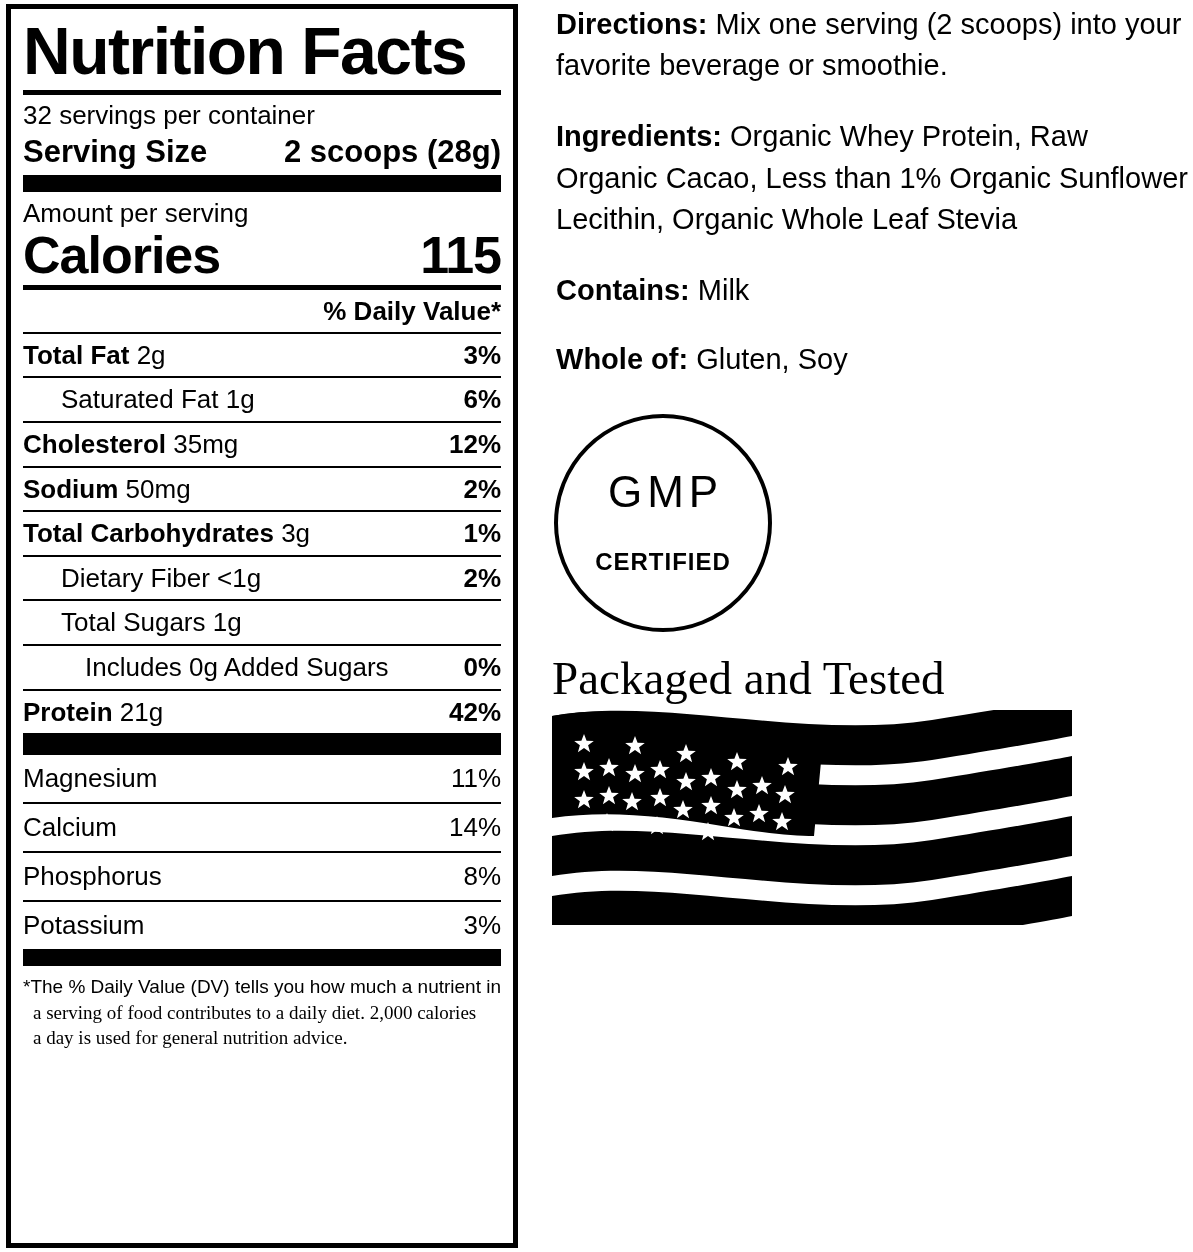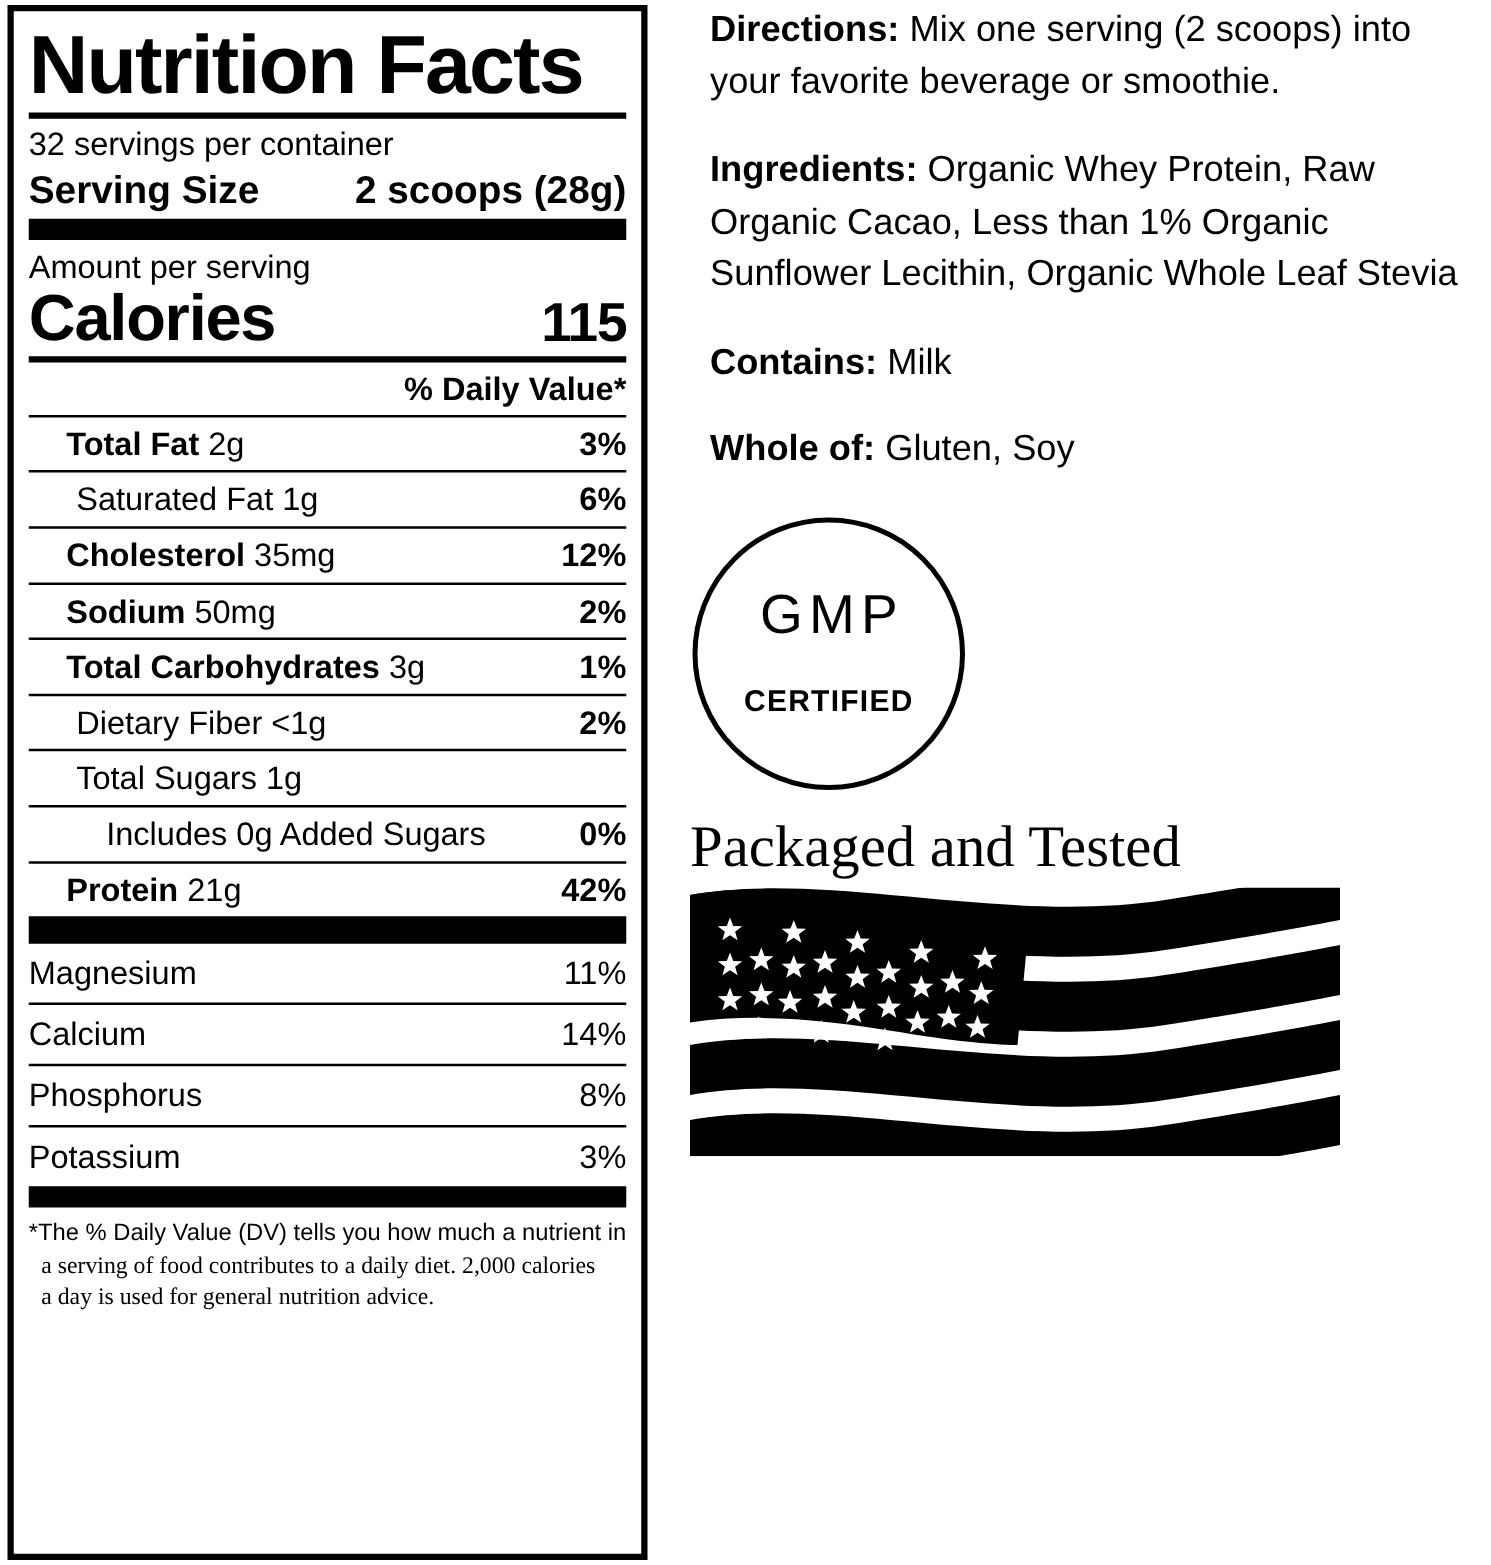--- a/index.html
+++ b/index.html
@@ -66,21 +66,21 @@
     align-items: flex-end;
     padding-bottom: 4px;
   }
   .calories-label {
     font-size: 52px;
     font-weight: bold;
     letter-spacing: -1px;
     line-height: 1;
   }
   .calories-value {
-    font-size: 44px;
+    font-size: 52px;
     font-weight: bold;
     letter-spacing: -1px;
     line-height: 1;
   }
   .dv-head {
     text-align: right;
     font-size: 26px;
     font-weight: bold;
     padding: 6px 0 5px 0;
   }
@@ -91,21 +91,21 @@
     font-size: 26px;
     padding: 7px 0 7px 0;
     border-top: 2px solid #000;
     line-height: 1.1;
   }
   .nf-row.first { border-top: 2px solid #000; }
   .nf-row .label { flex: 1 1 auto; }
   .nf-row .dv { font-weight: bold; white-space: nowrap; padding-left: 10px; }
   .ind1 { padding-left: 38px; }
   .ind2 { padding-left: 62px; }
-  .b { font-weight: bold; margin-left: 30px; }
+  .b { font-weight: bold; }
 
   .vit-row {
     display: flex;
     justify-content: space-between;
     align-items: baseline;
     font-size: 26px;
     padding: 8px 0 8px 0;
     border-top: 2px solid #000;
   }
   .vit-row.firstvit { border-top: none; }
@@ -120,21 +120,21 @@
 
   
   .info {
     flex: 1 1 auto;
     padding: 4px 2px 0 34px;
     box-sizing: border-box;
     display: flex;
     flex-direction: column;
   }
   .info p {
-    margin: 0 0 30px 16px;
+    margin: 0 0 30px 4px;
     font-size: 29px;
     line-height: 1.42;
   }
   .info p.tight { margin-bottom: 28px; }
   .info b { font-weight: bold; }
 
   .gmp-wrap {
     margin: 6px 0 8px 2px;
   }
   .gmp {

